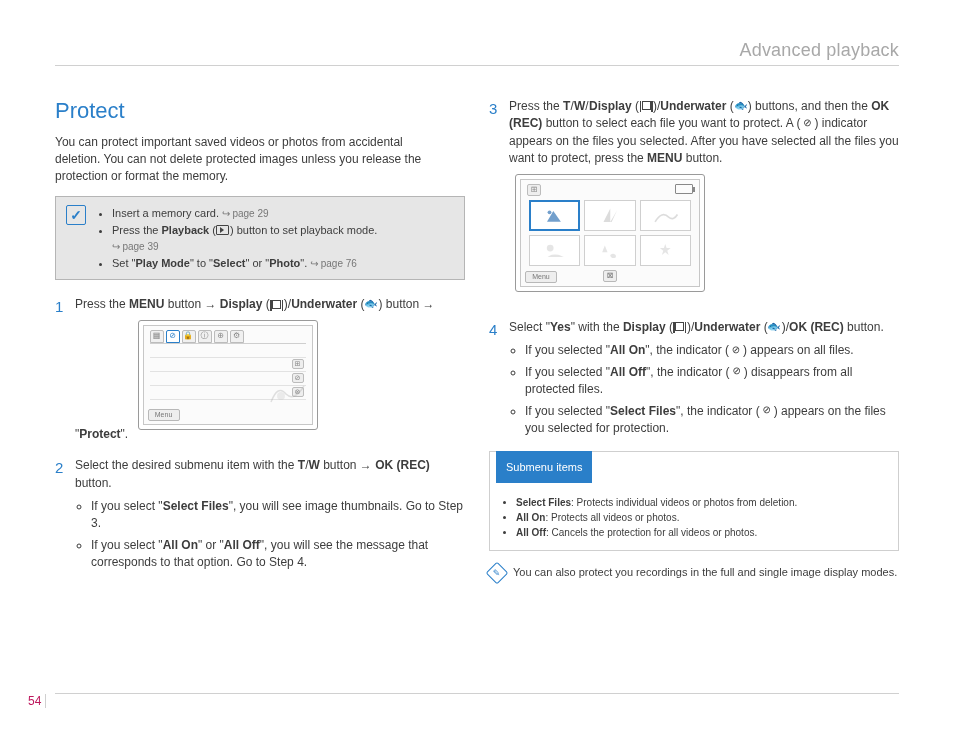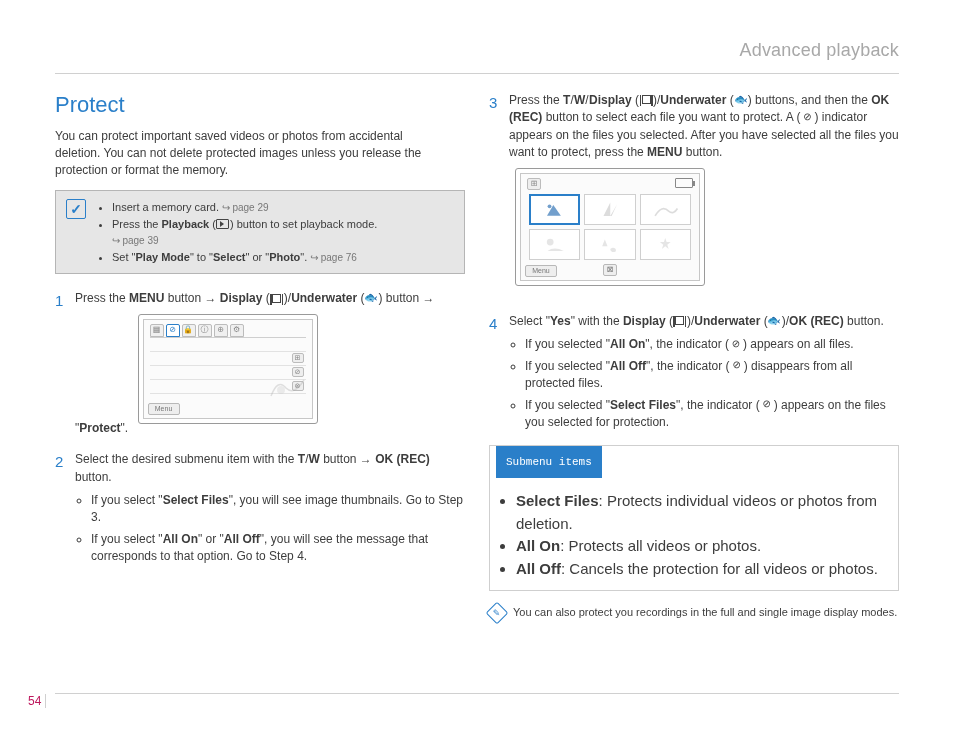--- a/index.html
+++ b/index.html
@@ -20,22 +20,22 @@
     font-size:12px;
     color:var(--text);
     position:relative;
     padding:40px 55px 30px 55px;
   }
   .header-title{
     text-align:right;
     font-size:18px;
     color:#a8a8a8;
     border-bottom:1px solid var(--rule);
-    padding-bottom:12px;
-    margin-bottom:18px;
+    padding-bottom:4px;
+    margin-bottom:32px;
     letter-spacing:.2px;
     font-weight:400;
   }
   .columns{display:flex;gap:24px;}
   .col{flex:1 1 0;min-width:0;}
   h2.section-title{
     color:var(--accent);
     font-size:22px;
     font-weight:400;
     margin:0 0 10px 0;
@@ -107,22 +107,22 @@
   .s2-batt{position:absolute;top:4px;right:6px;width:18px;height:10px;border:1px solid #888;border-radius:1px;}
   .s2-batt::after{content:"";position:absolute;right:-3px;top:2px;width:2px;height:5px;background:#888;}
   .s2-grid{position:absolute;top:20px;left:8px;right:8px;bottom:20px;display:grid;grid-template-columns:repeat(3,1fr);grid-template-rows:repeat(2,1fr);gap:4px;}
   .s2-cell{border:1px solid #cfcfcf;background:#fff;position:relative;display:flex;align-items:center;justify-content:center;}
   .s2-cell.sel{border:2px solid var(--accent);}
   .s2-cell svg{width:70%;height:70%;opacity:.5;}
   .s2-cell.sel svg{opacity:.85;}
   .s2-lock{position:absolute;bottom:4px;left:50%;transform:translateX(-50%);width:14px;height:12px;border:1px solid #b8b8b8;background:#eee;font-size:8px;display:flex;align-items:center;justify-content:center;color:#777;border-radius:2px;}
 
   .submenu-box{border:1px solid #cfcfcf;padding:8px 10px 10px;margin-top:10px;}
-  .submenu-head{display:inline-block;background:var(--accent);color:#fff;padding:10px 10px;font-size:11px;margin:-14px 0 8px -4px;position:relative;font-family:Liberation Mono, monospace;}
-  .submenu-box ul{margin:4px 0 0 0;padding-left:16px;font-size:15px;line-height:1.5;}
+  .submenu-head{display:inline-block;background:var(--accent);color:#fff;padding:10px 10px;font-size:11px;margin:-14px 0 8px -4px;position:relative;}
+  .submenu-box ul{margin:4px 0 0 0;padding-left:16px;font-size:10px;line-height:1.5;}
 
   .note{display:flex;gap:8px;margin-top:14px;font-size:11px;line-height:1.4;}
   .note .nico{width:16px;height:16px;border:1.5px solid var(--accent);flex:none;display:flex;align-items:center;justify-content:center;transform:rotate(45deg);border-radius:2px;}
   .note .nico span{transform:rotate(-45deg);font-size:9px;color:var(--accent);}
 
   .page-num{position:absolute;left:28px;bottom:22px;font-size:12px;color:#be185d;}
   .page-rule{position:absolute;left:55px;bottom:36px;right:55px;border-top:1px solid var(--rule);}
   .side-rule{position:absolute;left:45px;bottom:22px;width:1px;height:14px;background:var(--rule);}
 
   .kern{letter-spacing:.3px;}

